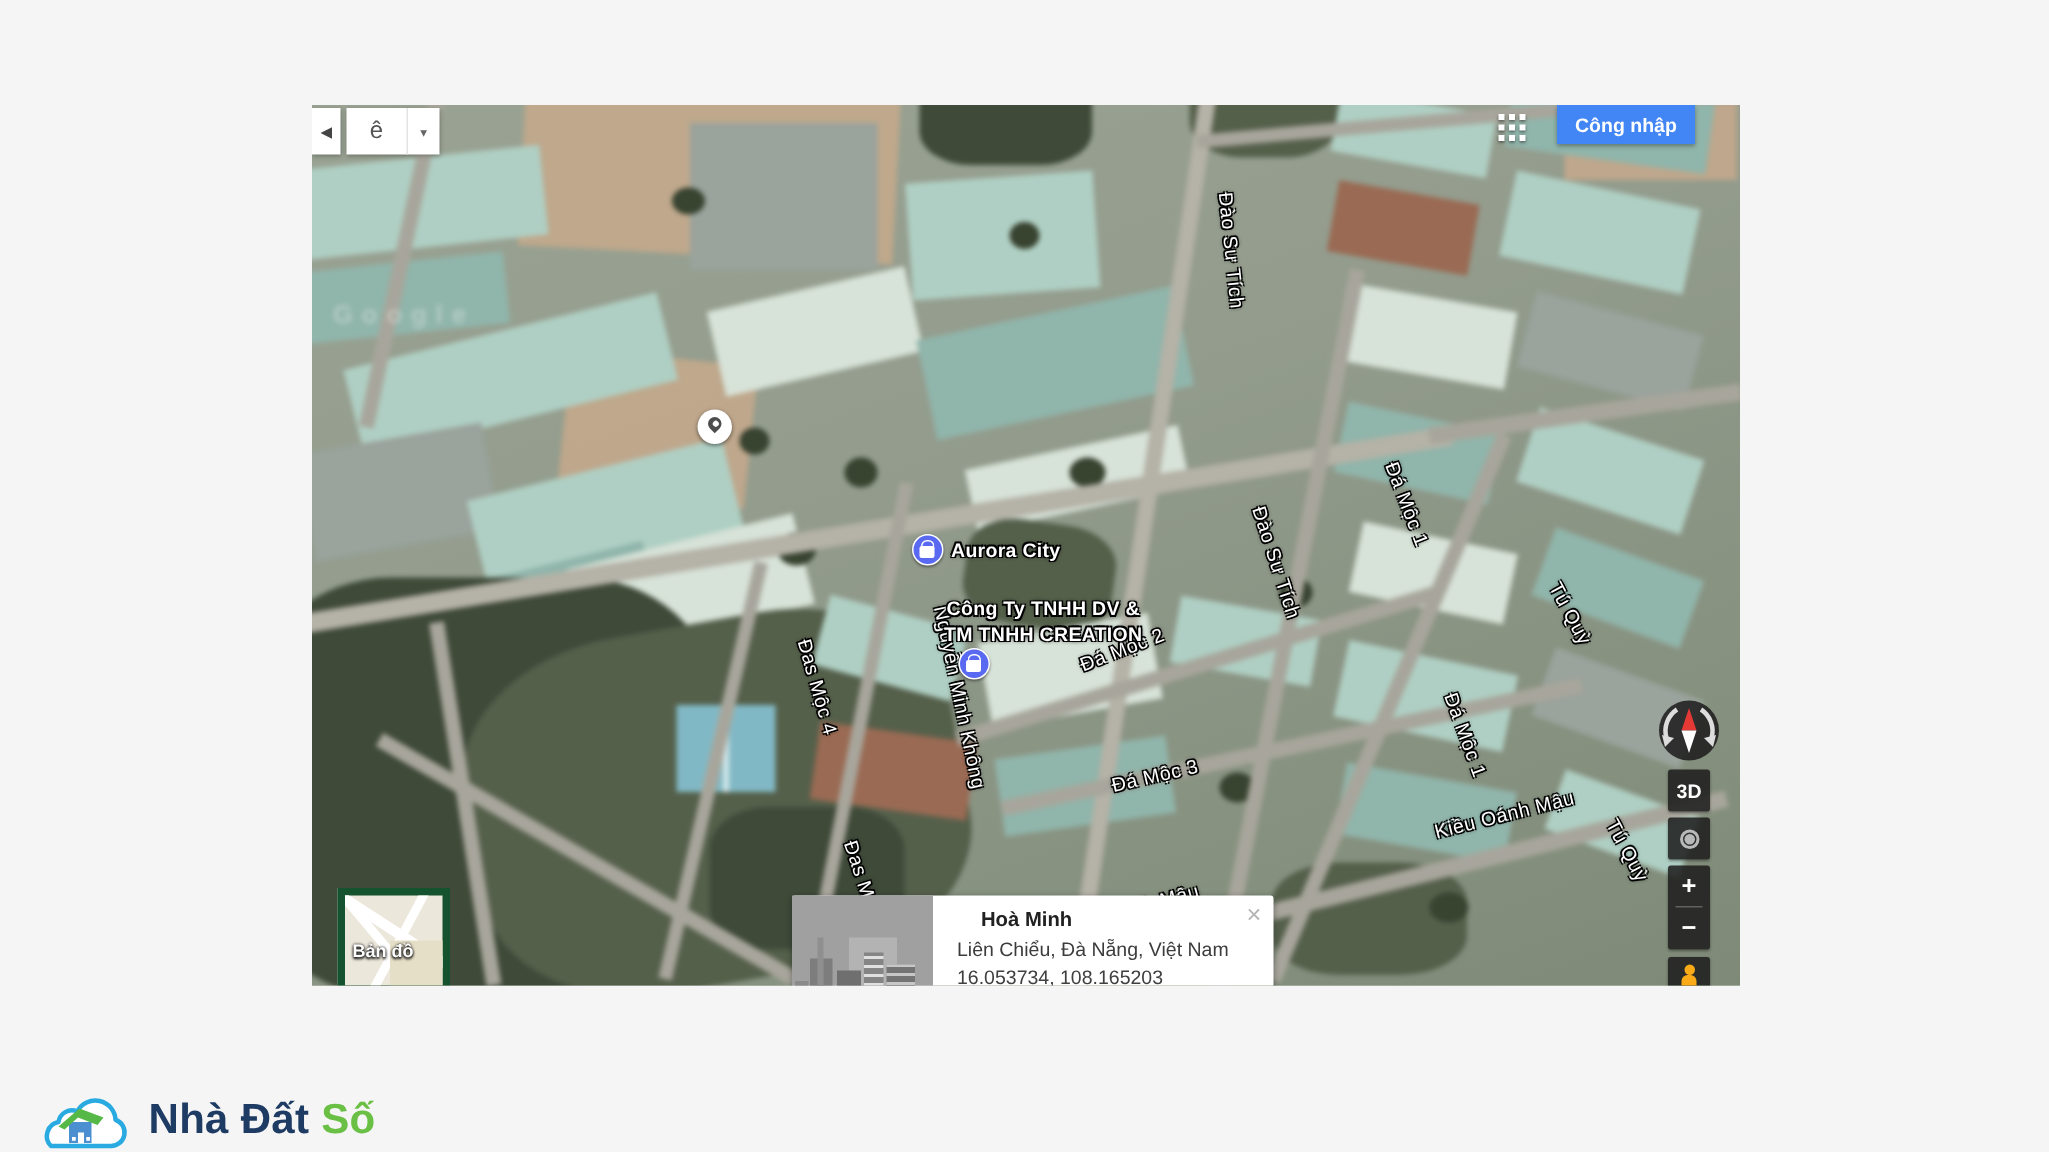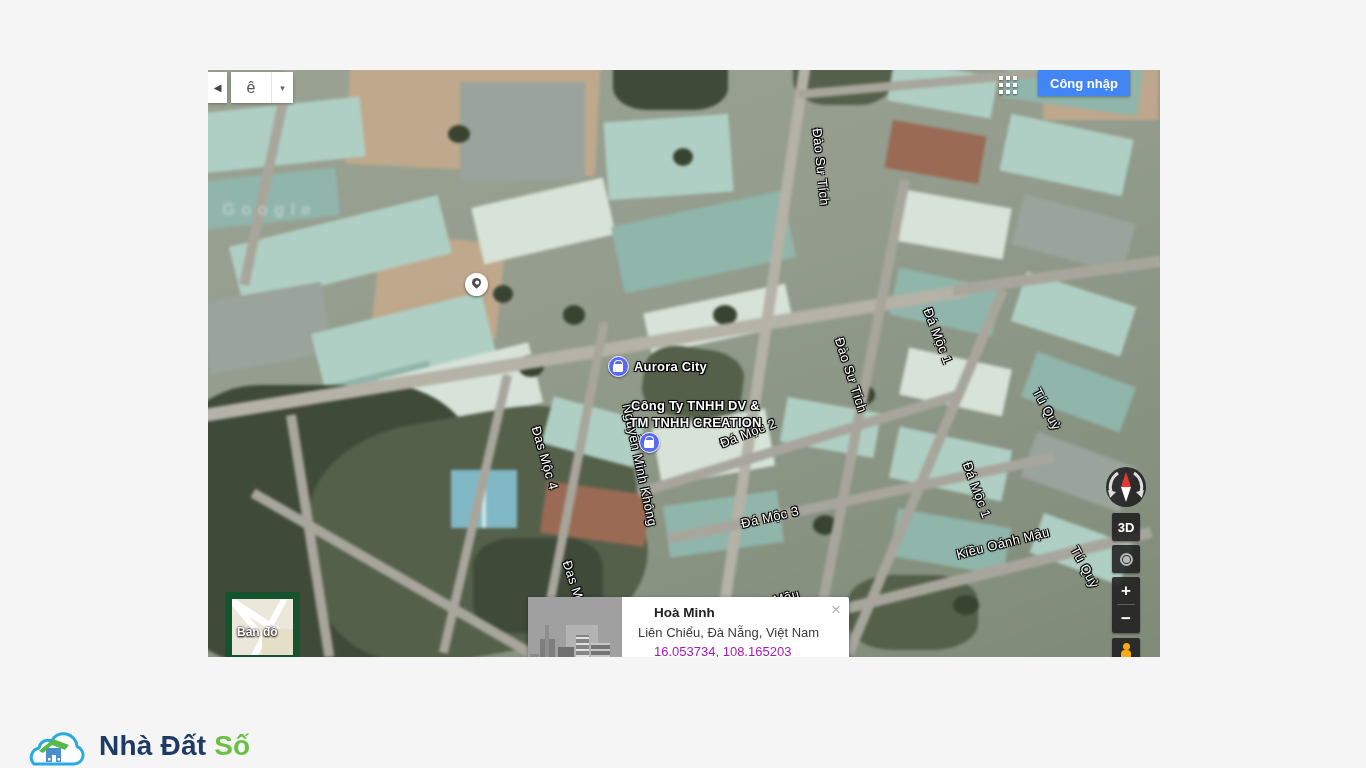--- a/index.html
+++ b/index.html
@@ -93,21 +93,21 @@
   .zoom-box .sep { height:1px; background:rgba(255,255,255,.25); margin:0 5px; }
   .btn-peg { top:173px; }
   .pegman { position:relative; width:14px; height:18px; }
   .pegman::before { content:""; position:absolute; left:3.5px; top:0; width:7px; height:7px;
       border-radius:50%; background:#fbab18; }
   .pegman::after { content:""; position:absolute; left:2px; top:7px; width:10px; height:11px;
       border-radius:4px 4px 0 0; background:#fbab18; }
 
   
   .maptype { position:absolute; left:17px; top:522px; width:75px; height:70px;
-      border:7px solid #14532d; background:#ece7db; overflow:hidden; cursor:pointer;text-decoration:underline; }
+      border:5px solid #14532d; background:#ece7db; overflow:hidden; cursor:pointer;text-decoration:underline; }
   .maptype .mroad { position:absolute; background:#fff; }
   .maptype .mlabel { position:absolute; left:5px; bottom:16px; color:#fff; font-size:12px;
       font-weight:700; text-shadow:0 1px 2px #000, 0 0 2px #000; }
 
   
   .card { position:absolute; left:320px; top:527px; width:321px; height:72px; background:#fff;
       border-radius:2px 2px 0 0; box-shadow:0 1px 4px rgba(0,0,0,.35); }
   .card-thumb { position:absolute; left:0; top:0; width:94px; height:72px; background:#a0a0a0;
       overflow:hidden; }
   .card-thumb div { position:absolute; bottom:0; }
@@ -116,21 +116,21 @@
   .ct-sp { left:17px; width:4px; height:44px; background:#8f8f8f; }
   .ct-b2 { left:30px; width:16px; height:22px; background:#6f6f6f; }
   .ct-b3 { left:48px; width:13px; height:34px; background:#858585;
       background-image:repeating-linear-gradient(0deg, rgba(255,255,255,.75) 0 2px, transparent 2px 6px); }
   .ct-b4 { left:63px; width:19px; height:26px; background:#747474;
       background-image:repeating-linear-gradient(0deg, rgba(255,255,255,.6) 0 2px, transparent 2px 6px); }
   .ct-b5 { left:2px; width:9px; height:15px; background:#8a8a8a; }
   .card-text { position:absolute; left:110px; top:8px; right:24px; }
   .card-title { font-size:13.5px; font-weight:700; color:#212121; margin-bottom:5px;padding-left:16px; }
   .card-sub { font-size:13px; color:#3c3c3c; margin-bottom:4px; }
-  .card-coords { font-size:13px; color:#a21caf;margin-left:16px; }
+  .card-coords { font-size:13px; color:#404040; }
   .card-close { position:absolute; right:8px; top:4px; color:#b5b5b5; font-size:17px;
       line-height:17px; cursor:pointer; }
 
   
   .footer-logo { position:absolute; left:16px; top:724px; display:flex; align-items:center; gap:7px; }
   .logo-text { font-size:28px; font-weight:700; letter-spacing:.2px; }
   .logo-text .t1 { color:#1e3b63; }
   .logo-text .t2 { color:#6abf45; }
 </style>
 </head>

